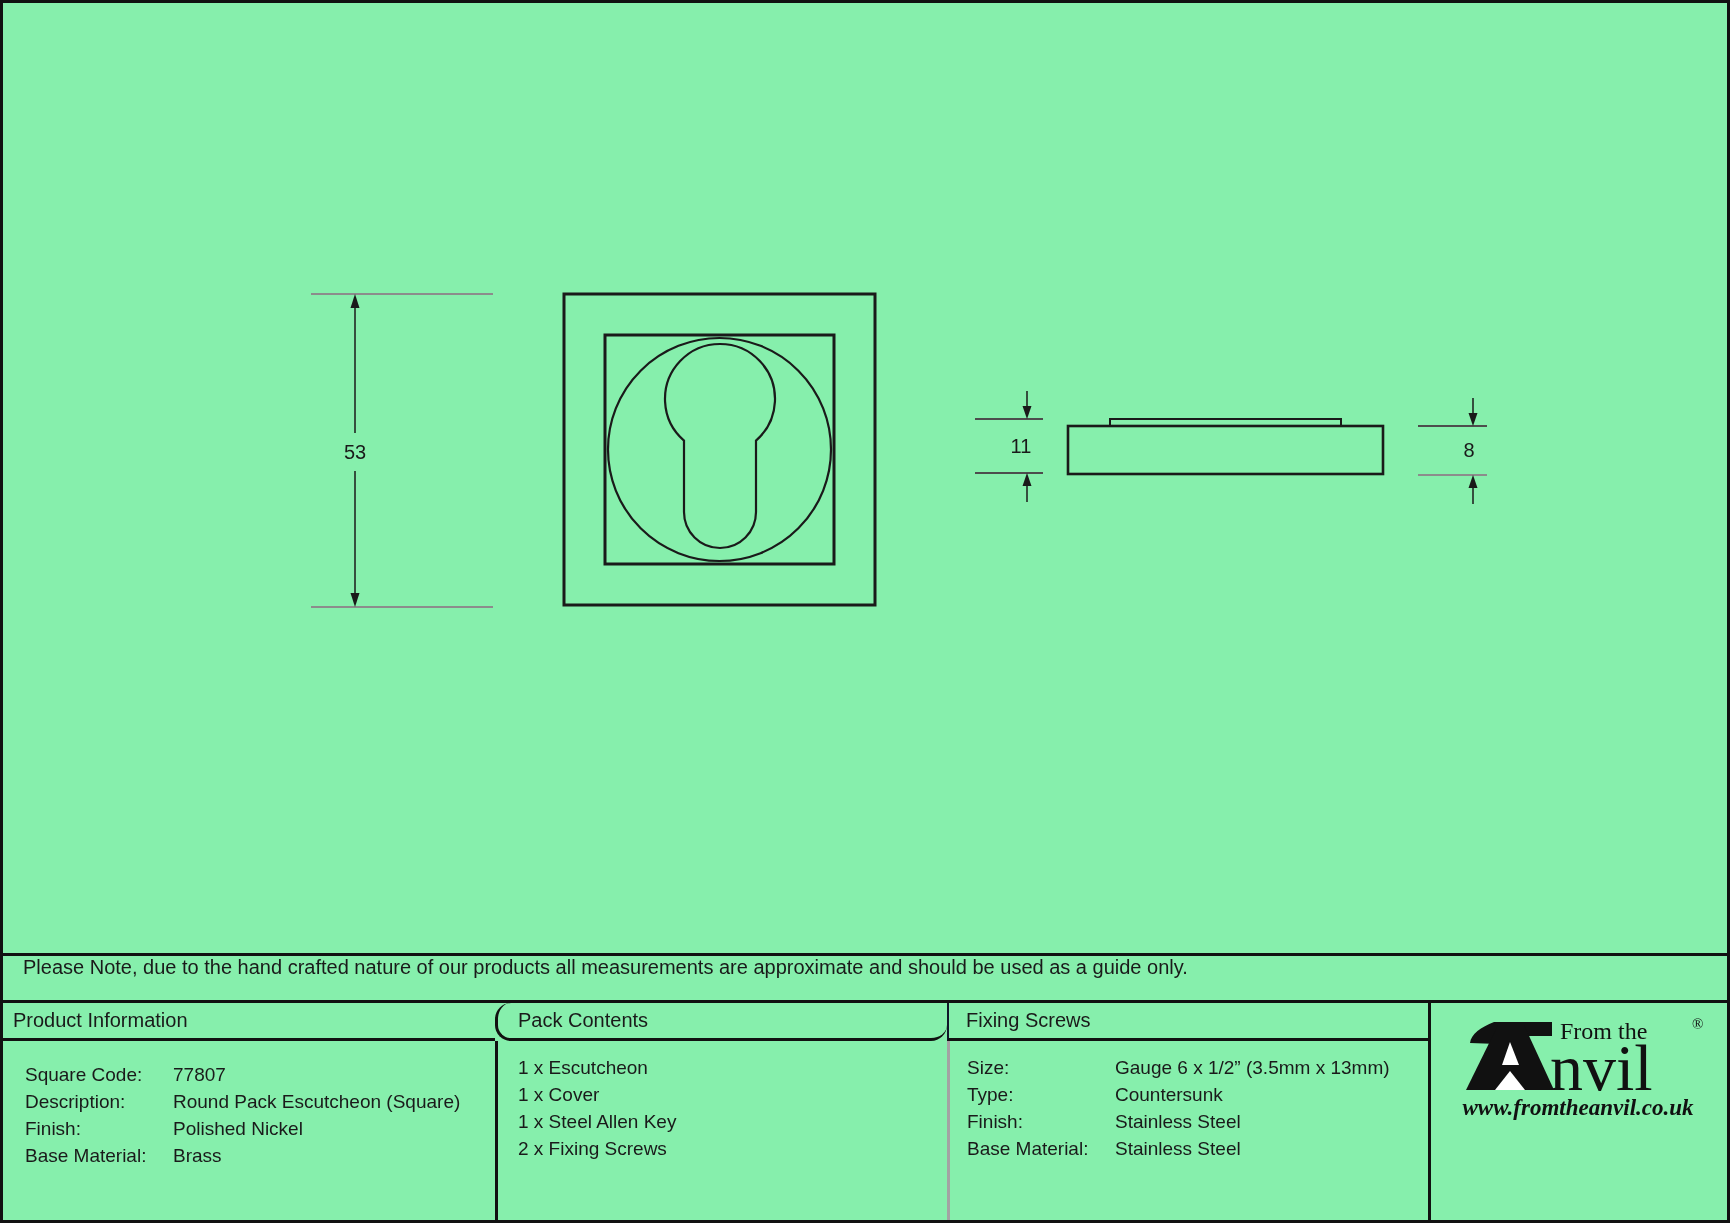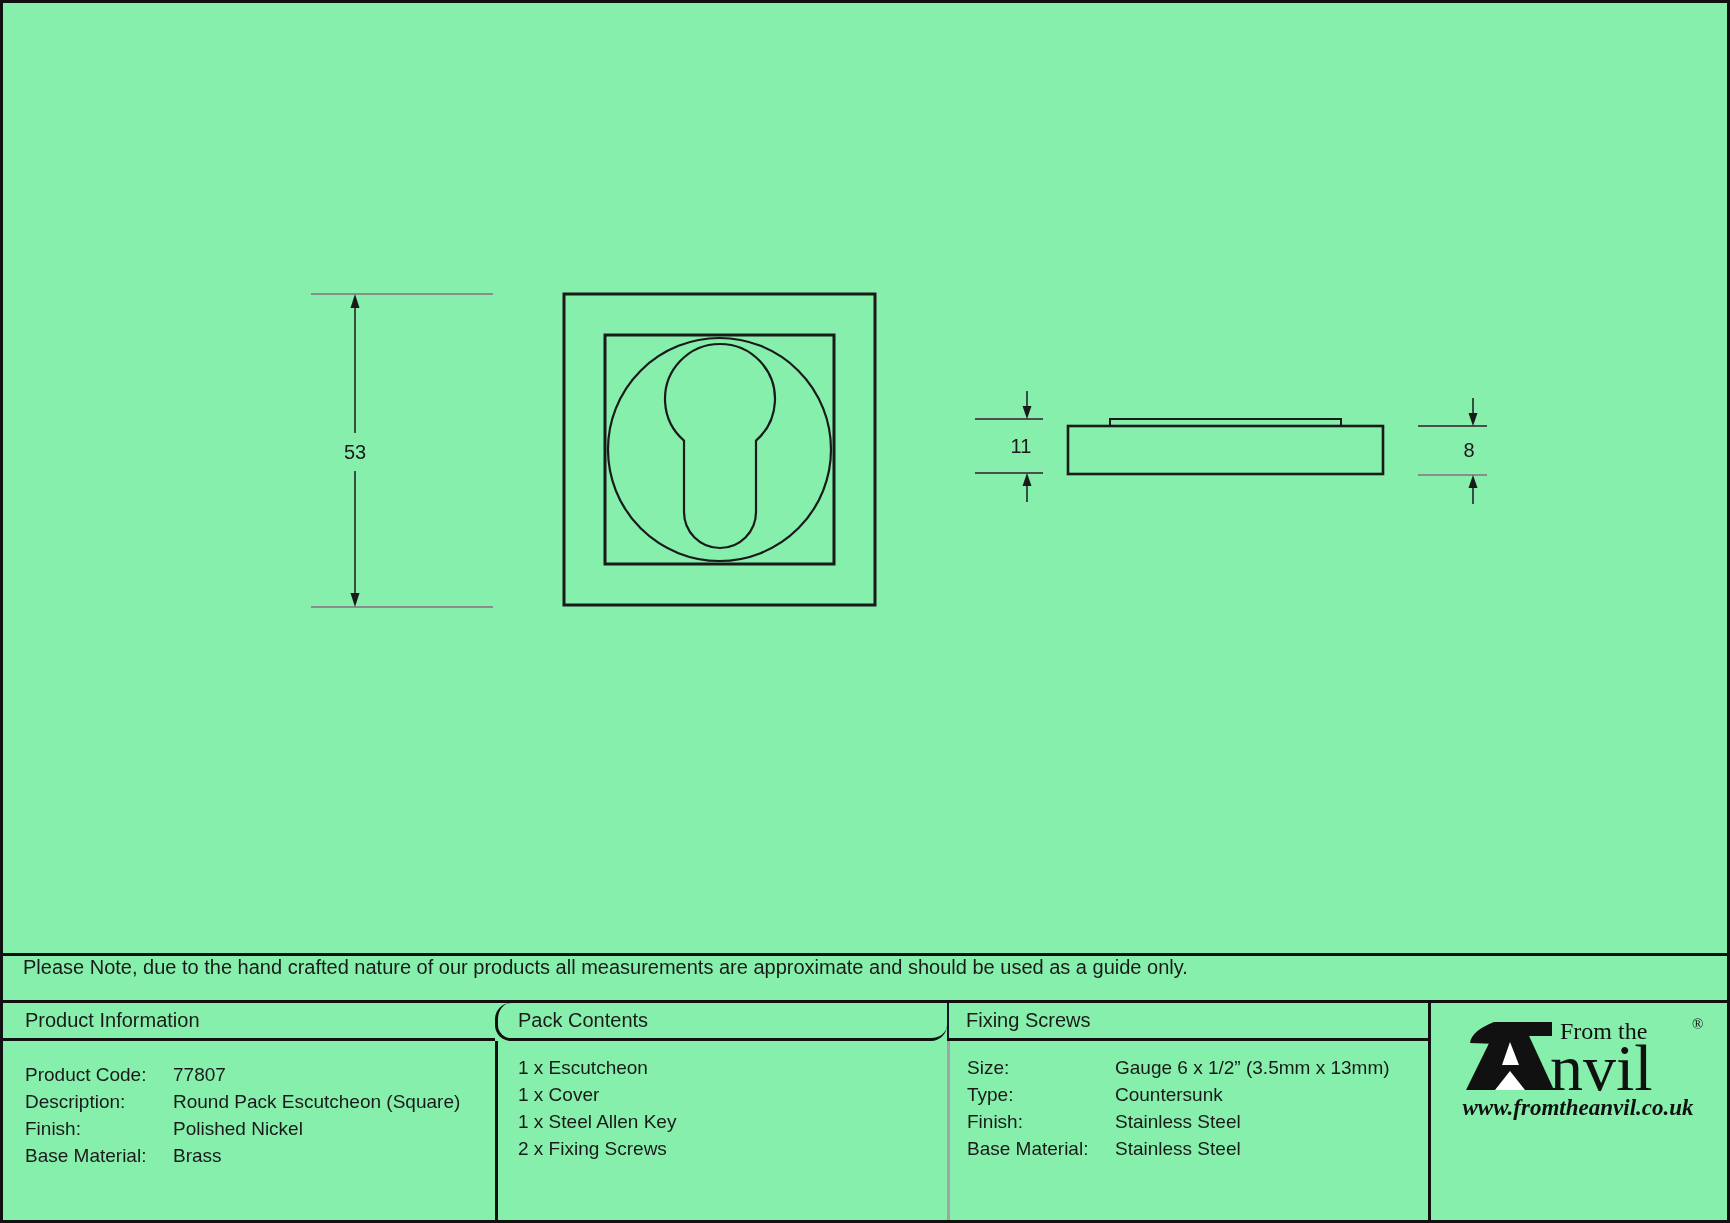--- a/index.html
+++ b/index.html
@@ -30,21 +30,21 @@
     grid-template-columns:492px 452px 481px 1fr;
     grid-template-rows:38px 1fr;
     box-sizing:border-box;
   }
   .cell{box-sizing:border-box;}
   .hdr{
     display:flex;align-items:center;
     font-size:20px;
     border-bottom:3px solid #111;
   }
-  .hdr-product{grid-column:1;grid-row:1;padding-left:22px;}
+  .hdr-product{grid-column:1;grid-row:1;padding-left:10px;}
   .hdr-pack{grid-column:2;grid-row:1;border-left:3px solid #111;padding-left:20px;border-radius:16px;}
   .hdr-screws{grid-column:3;grid-row:1;border-left:2px solid #0f172a;padding-left:17px;}
   .body-product{grid-column:1;grid-row:2;padding:20px 10px 0 22px;}
   .body-pack{grid-column:2;grid-row:2;border-left:3px solid #111;padding:13px 24px 0 20px;}
   .body-screws{grid-column:3;grid-row:2;border-left:3px solid #a3a3a3;padding:13px 10px 0 17px;}
   .logo-cell{
     grid-column:4;grid-row:1 / span 2;
     border-left:3px solid #111;
     display:flex;justify-content:center;
   }
@@ -114,21 +114,21 @@
     </div>
     <div class="cell hdr hdr-pack">
       <span>Pack Contents</span>
     </div>
     <div class="cell hdr hdr-screws">
       <span>Fixing Screws</span>
     </div>
 
     <div class="cell body-product">
       <div class="kv-row">
-        <span class="kv-label">Product Code:</span>
+        <span class="kv-label">Square Code:</span>
         <span class="kv-value">77807</span>
       </div>
       <div class="kv-row">
         <span class="kv-label">Description:</span>
         <span class="kv-value">Round Pack Escutcheon (Square)</span>
       </div>
       <div class="kv-row">
         <span class="kv-label">Finish:</span>
         <span class="kv-value">Polished Nickel</span>
       </div>

